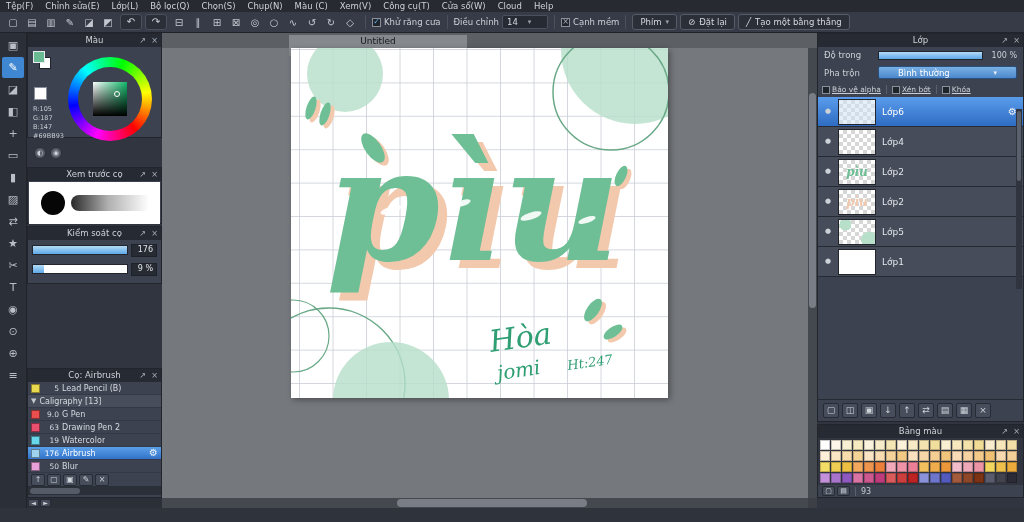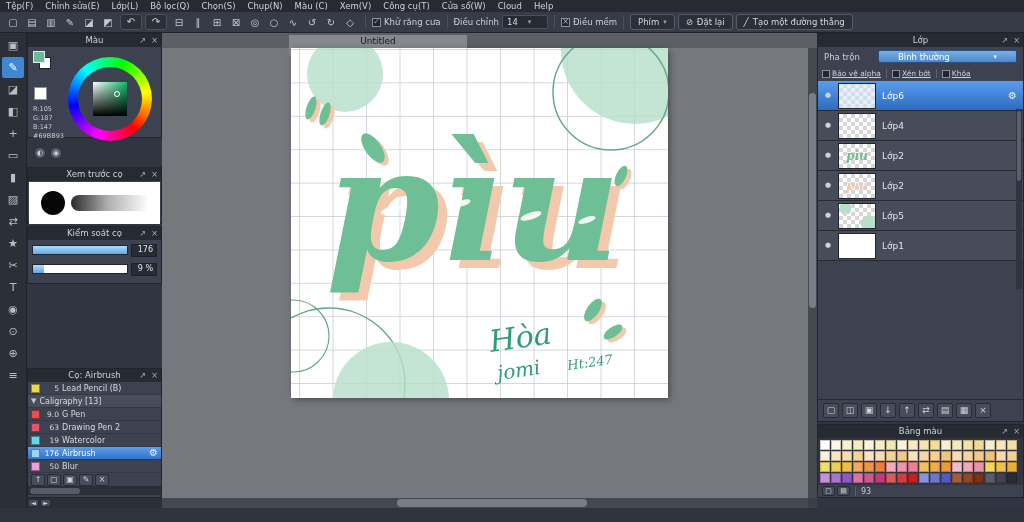--- a/index.html
+++ b/index.html
@@ -208,33 +208,33 @@
     <span class="cb">✓</span>
     <span class="tlabel">Khử răng cưa</span>
     <div class="tsep"></div>
     <span class="tlabel">Điều chỉnh</span>
     <div class="dropdown">
       <span>14</span>
       <span class="chev">▾</span>
     </div>
     <div class="tsep"></div>
     <span class="cb" style="color:#aab0b9">×</span>
-    <span class="tlabel">Điều mềm</span>
+    <span class="tlabel">Cạnh mềm</span>
     <div class="tsep"></div>
     <div class="tbtn">
       <span>Phím</span>
       <span class="chev">▾</span>
     </div>
     <div class="tbtn">
       <span>⊘</span>
       <span>Đặt lại</span>
     </div>
     <div class="tbtn">
       <span>╱</span>
-      <span>Tạo một đường thẳng</span>
+      <span>Tạo một bằng thẳng</span>
     </div>
   </div>
 
   <div id="main">
 
     <div id="leftstrip">
         <div class="ltool">▣</div>
         <div class="ltool sel">✎</div>
         <div class="ltool">◪</div>
         <div class="ltool">◧</div>
@@ -451,20 +451,27 @@
 
       <div class="panel" id="layer-panel">
         <div class="phead">
           <span class="ptitle">Lớp</span>
           <span class="picons">
             <span>↗</span>
             <span>×</span>
           </span>
         </div>
         <div class="pbody">
+          <div class="lrow">
+            <span class="llabel">Độ trong</span>
+            <div class="slider">
+                <div class="sfill" style="width:100%"></div>
+              </div>
+            <span class="lval">100 %</span>
+          </div>
           <div class="lrow">
             <span class="llabel">Pha trộn</span>
             <div class="blendsel">
               <span>Bình thường</span>
               <span class="chev" style="color:#e8eef6">▾</span>
             </div>
           </div>
           <div id="layer-opts">
               <span class="opt">
                 <span class="cb sm"></span>

